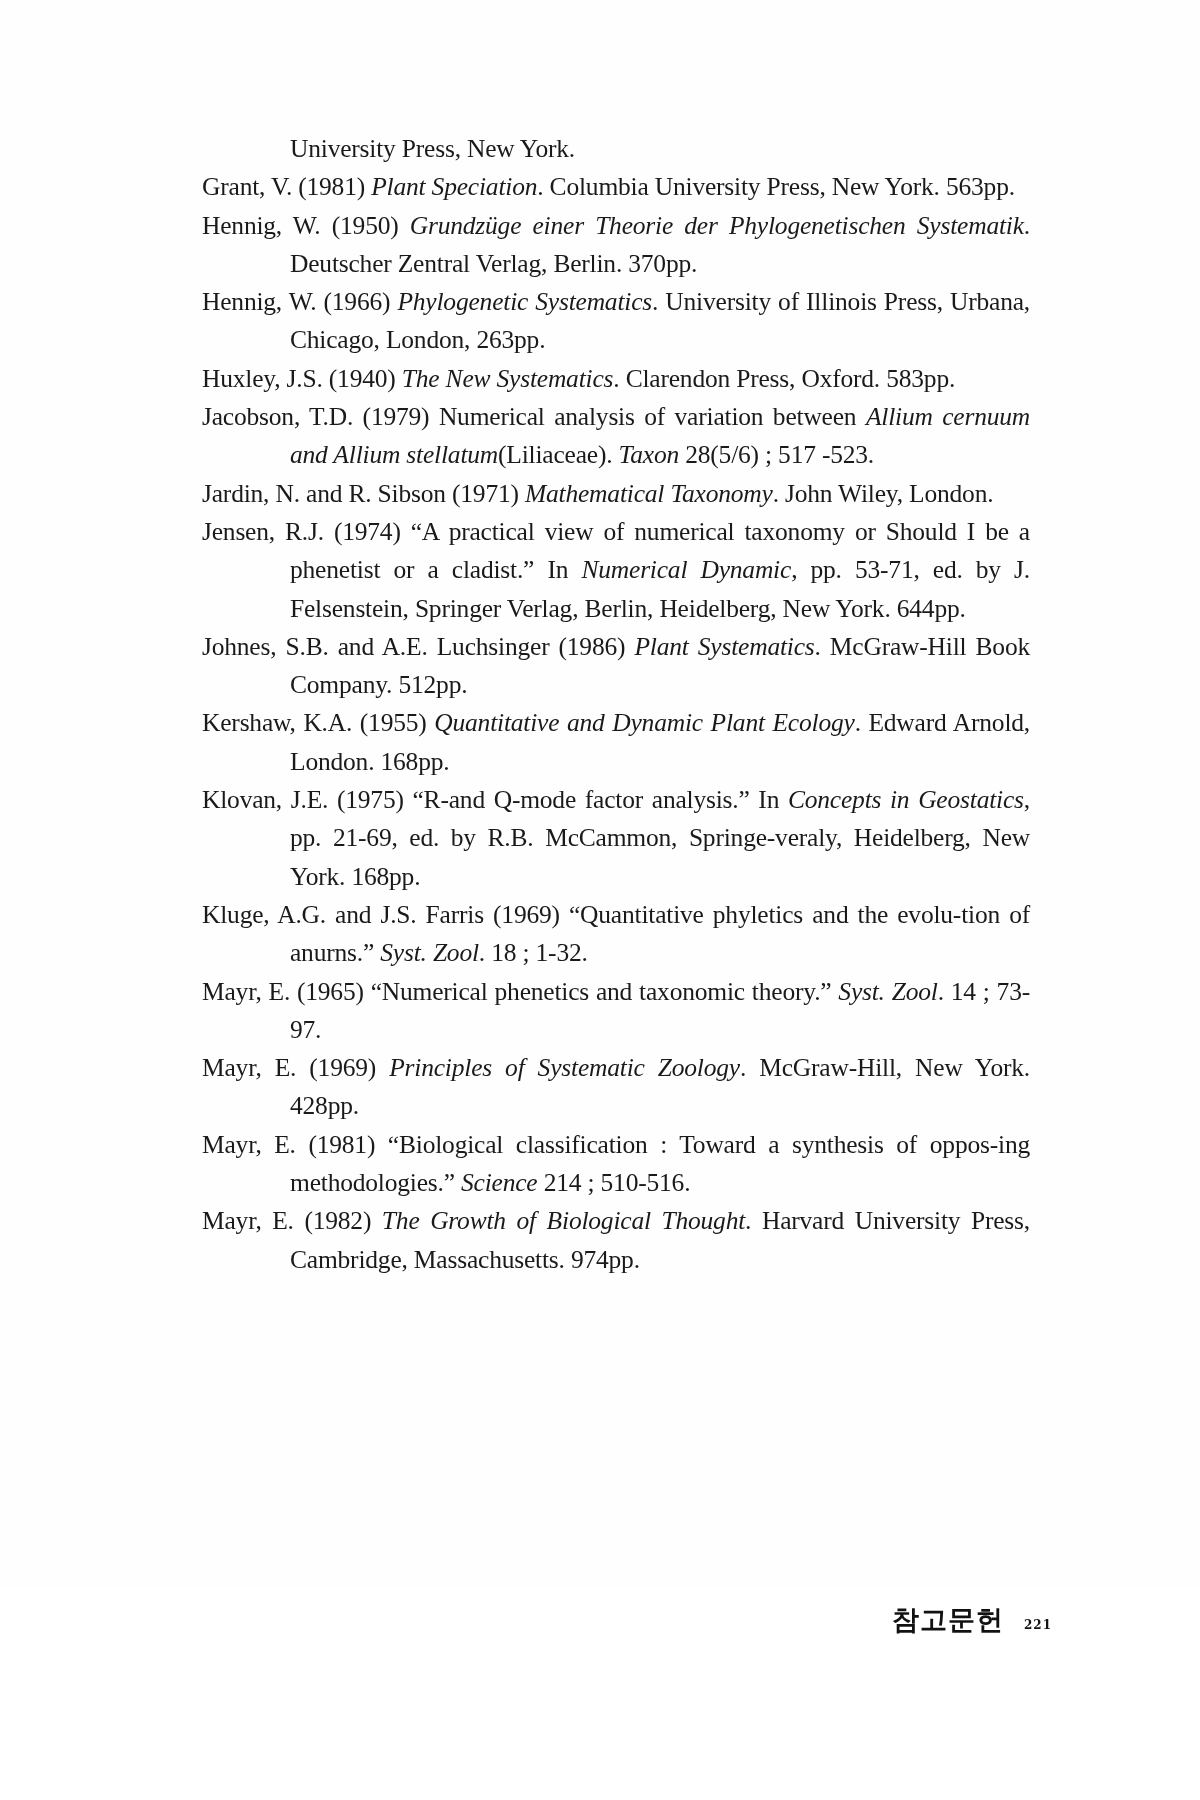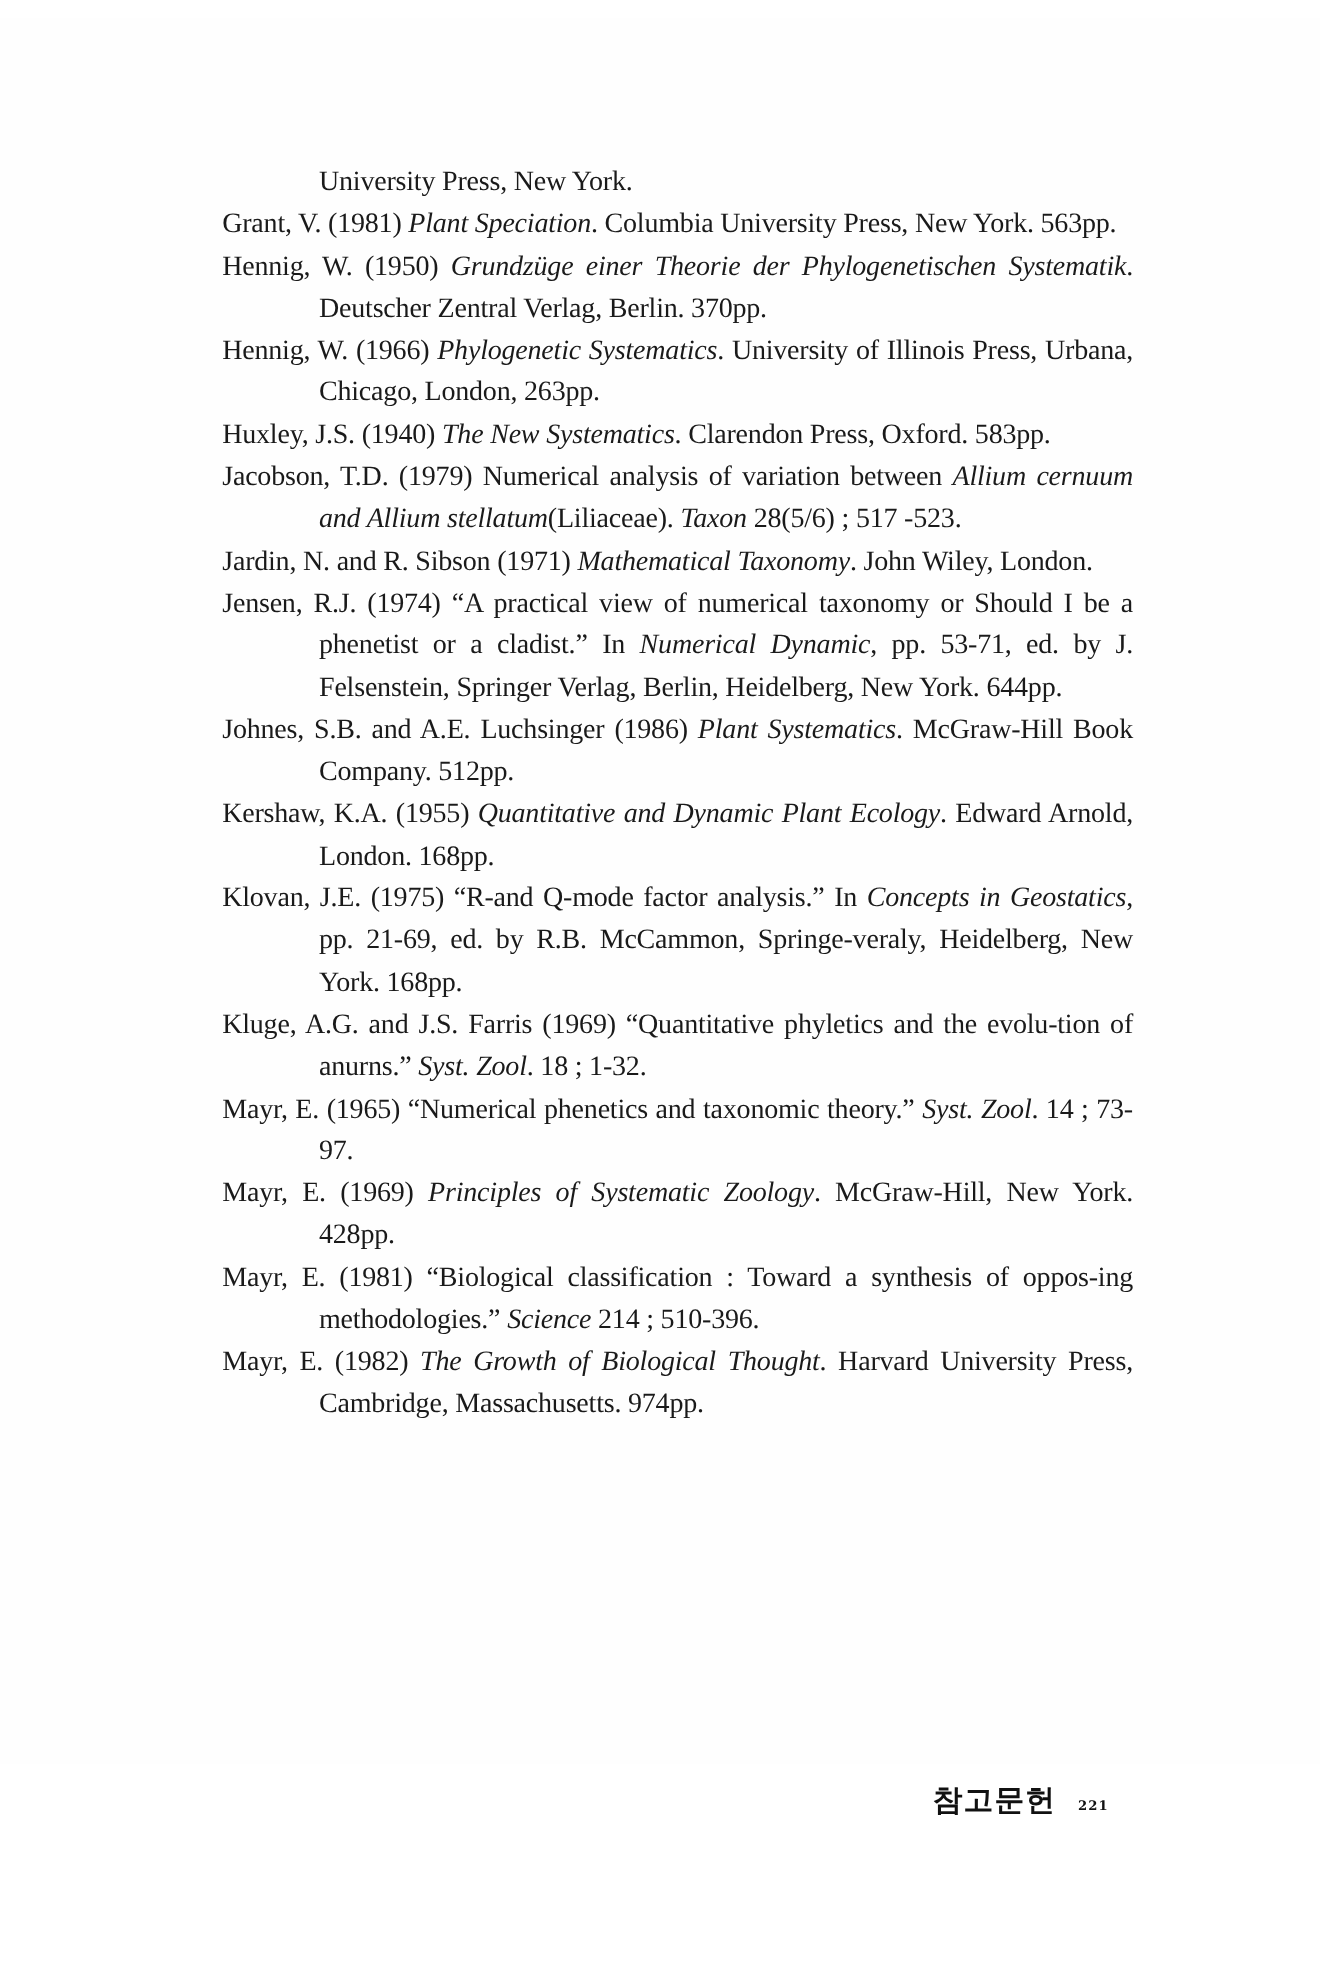--- a/index.html
+++ b/index.html
@@ -10,21 +10,21 @@
     body {
       width: 1200px;
       height: 1800px;
       position: relative;
       overflow: hidden;
       font-family: "Liberation Serif", "DejaVu Serif", serif;
       color: #1a1a1a;
     }
     .page {
       position: absolute;
-      left: 0; top: 16px;
+      left: 0; top: 0;
       width: 1200px; height: 1588px;
       background: #fefefe;
     }
     .refs {
       position: absolute;
       left: 202px;
       top: 130px;
       width: 828px;
       font-size: 25.5px;
       line-height: 38.3px;
@@ -49,20 +49,21 @@
       font-size: 27px;
       display: flex;
       align-items: baseline;
       gap: 20px;
       color: #111;
     }
     .footer .section {
       font-family: "DejaVu Serif", serif;
       font-weight: bold;
       letter-spacing: 1px;
+      margin-left: 44px;
     }
     .footer .pageno {
       font-family: "DejaVu Serif", serif;
       font-weight: bold;
       font-size: 12px;
       letter-spacing: 1px;
     }
   </style>
 </head>
 <body>
@@ -76,21 +77,21 @@
       <p class="ref"><span>Huxley, J.S. (1940) </span><span class="it">The New Systematics</span><span>. Clarendon Press, Oxford. 583pp.</span></p>
       <p class="ref"><span>Jacobson, T.D. (1979) Numerical analysis of variation between </span><span class="it">Allium cernuum and Allium stellatum</span><span>(Liliaceae). </span><span class="it">Taxon</span><span> 28(5/6) ; 517 -523.</span></p>
       <p class="ref"><span>Jardin, N. and R. Sibson (1971) </span><span class="it">Mathematical Taxonomy</span><span>. John Wiley, London.</span></p>
       <p class="ref"><span>Jensen, R.J. (1974) “A practical view of numerical taxonomy or Should I be a phenetist or a cladist.” In </span><span class="it">Numerical Dynamic</span><span>, pp. 53-71, ed. by J. Felsenstein, Springer Verlag, Berlin, Heidelberg, New York. 644pp.</span></p>
       <p class="ref"><span>Johnes, S.B. and A.E. Luchsinger (1986) </span><span class="it">Plant Systematics</span><span>. McGraw-Hill Book Company. 512pp.</span></p>
       <p class="ref"><span>Kershaw, K.A. (1955) </span><span class="it">Quantitative and Dynamic Plant Ecology</span><span>. Edward Arnold, London. 168pp.</span></p>
       <p class="ref"><span>Klovan, J.E. (1975) “R-and Q-mode factor analysis.” In </span><span class="it">Concepts in Geostatics</span><span>, pp. 21-69, ed. by R.B. McCammon, Springe-veraly, Heidelberg, New York. 168pp.</span></p>
       <p class="ref"><span>Kluge, A.G. and J.S. Farris (1969) “Quantitative phyletics and the evolu-tion of anurns.” </span><span class="it">Syst. Zool</span><span>. 18 ; 1-32.</span></p>
       <p class="ref"><span>Mayr, E. (1965) “Numerical phenetics and taxonomic theory.” </span><span class="it">Syst. Zool</span><span>. 14 ; 73-97.</span></p>
       <p class="ref"><span>Mayr, E. (1969) </span><span class="it">Principles of Systematic Zoology</span><span>. McGraw-Hill, New York. 428pp.</span></p>
-      <p class="ref"><span>Mayr, E. (1981) “Biological classification : Toward a synthesis of oppos-ing methodologies.” </span><span class="it">Science</span><span> 214 ; 510-396.</span></p>
+      <p class="ref"><span>Mayr, E. (1981) “Biological classification : Toward a synthesis of oppos-ing methodologies.” </span><span class="it">Science</span><span> 214 ; 510-516.</span></p>
       <p class="ref"><span>Mayr, E. (1982) </span><span class="it">The Growth of Biological Thought</span><span>. Harvard University Press, Cambridge, Massachusetts. 974pp.</span></p>
     </div>
 
   <div class="footer">
     <span class="section">참고문헌</span>
     <span class="pageno">221</span>
   </div>
 </div>
 
 </body></html>

